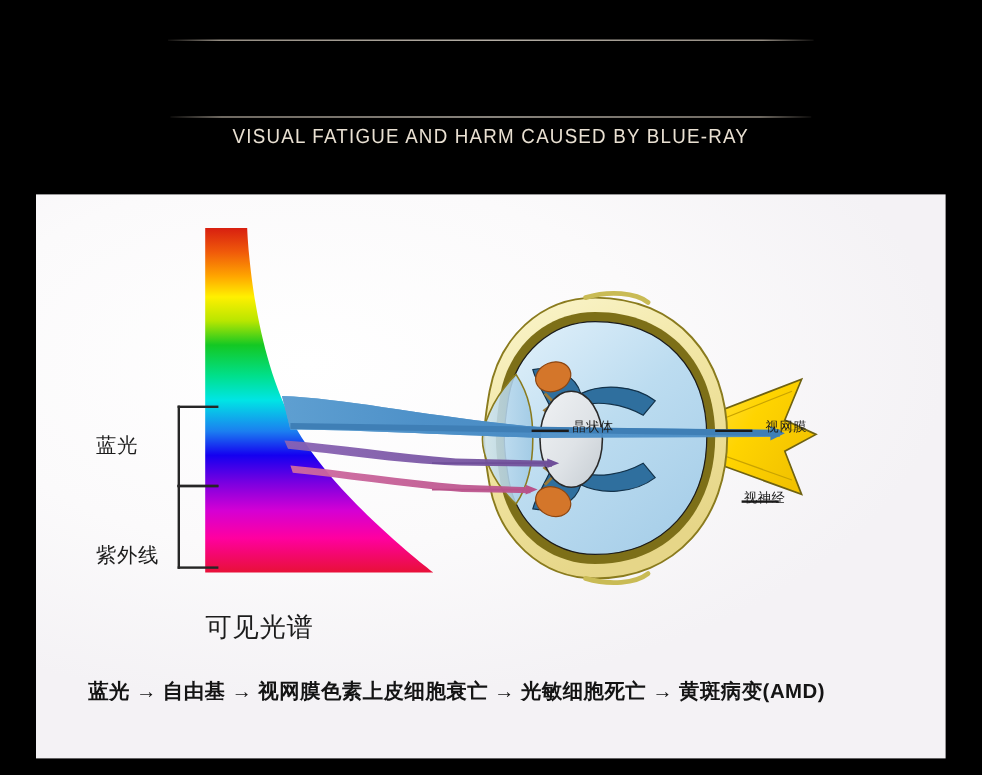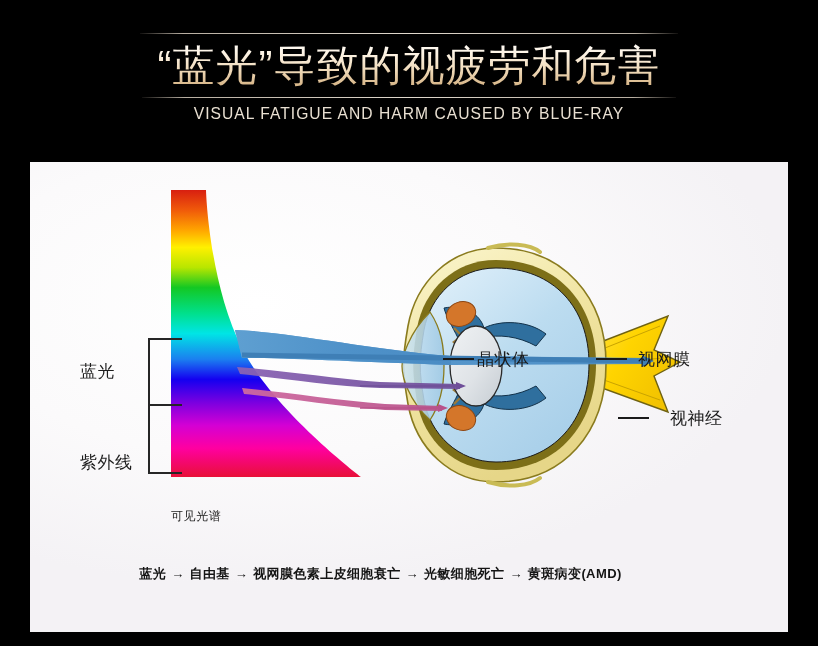--- a/index.html
+++ b/index.html
@@ -131,73 +131,72 @@
     position: absolute;
     left: 0; top: 0;
     width: 758px;
     height: 470px;
     pointer-events: none;
   }
 
   
   .eye-label {
     position: absolute;
-    font-size: 17px;
+    font-size: 11px;
     color: #1a1a1a;
     letter-spacing: 0.5px;
     white-space: nowrap;
     font-family: Liberation Mono, monospace;
   }
   #label-lens   { left: 447px; top: 186px; }
   #label-retina { left: 608px; top: 186px; }
-  #label-nerve  { left: 640px; top: 245px; }
+  #label-nerve  { left: 590px; top: 245px; }
 
   .leader {
     position: absolute;
     height: 1.6px;
     background: #1a1a1a;
   }
   #leader-lens   { left: 413px; top: 196px; width: 31px; }
   #leader-retina { left: 566px; top: 196px; width: 31px; }
   #leader-nerve  { left: 588px; top: 255px; width: 31px; }
 
   
   .caption {
     position: absolute;
-    font-size: 12px;
+    font-size: 22px;
     color: #1c1c1c;
     letter-spacing: 0.6px;
     white-space: nowrap;
     font-family: Liberation Serif, serif;
   }
   #caption-spectrum { left: 141px; top: 346px; }
   #caption-eye      { left: 347px; top: 346px; }
 
   
   #chain {
     position: absolute;
     left: 0; top: 403px;
     width: 701px;
     text-align: center;
-    font-size: 13px;
+    font-size: 17px;
     font-weight: bold;
     color: #141414;
     letter-spacing: 0.4px;
     white-space: nowrap;
     font-family: "Liberation Sans", "DejaVu Sans", sans-serif;
   }
   #chain .arrow { font-weight: normal; padding: 0 5px; }
   #chain .node { display: inline-block; }
 </style>
 </head>
 <body>
 
 <div id="header">
   <div class="rule" id="rule-top"></div>
-  <div id="main-title">“蓝光”导致的视疲劳和危害</div>
   <div class="rule" id="rule-bot"></div>
   <div id="sub-title">VISUAL FATIGUE AND HARM CAUSED BY BLUE-RAY</div>
 </div>
 
 <div id="panel">
 
   <div id="spectrum-wrap">
     <svg id="spectrum-shape" viewBox="0 0 215 300" preserveAspectRatio="none">
       <defs>
         <linearGradient id="specGrad" x1="0" y1="0" x2="0" y2="1">

